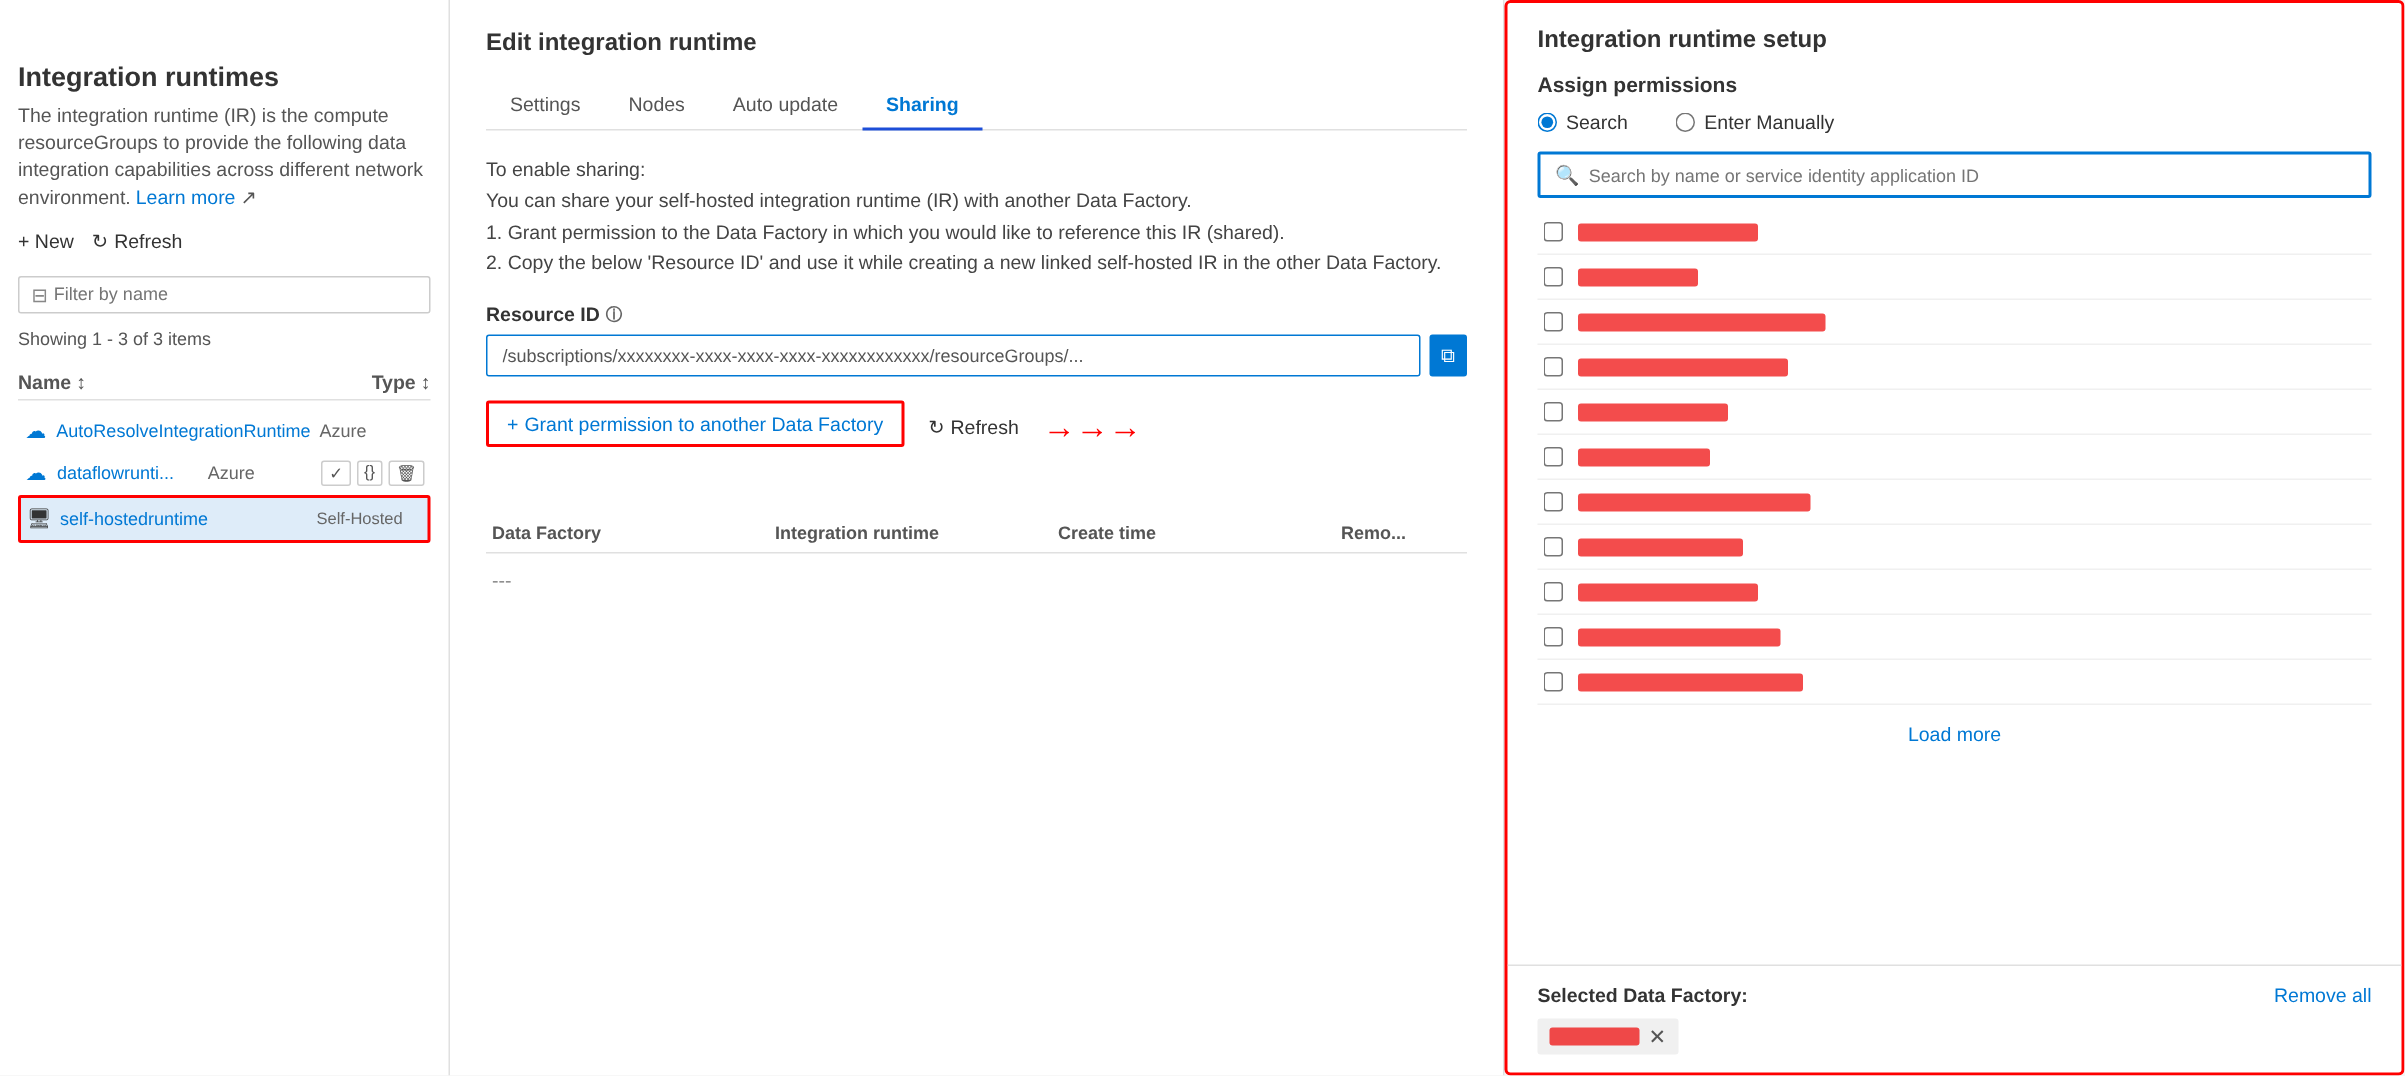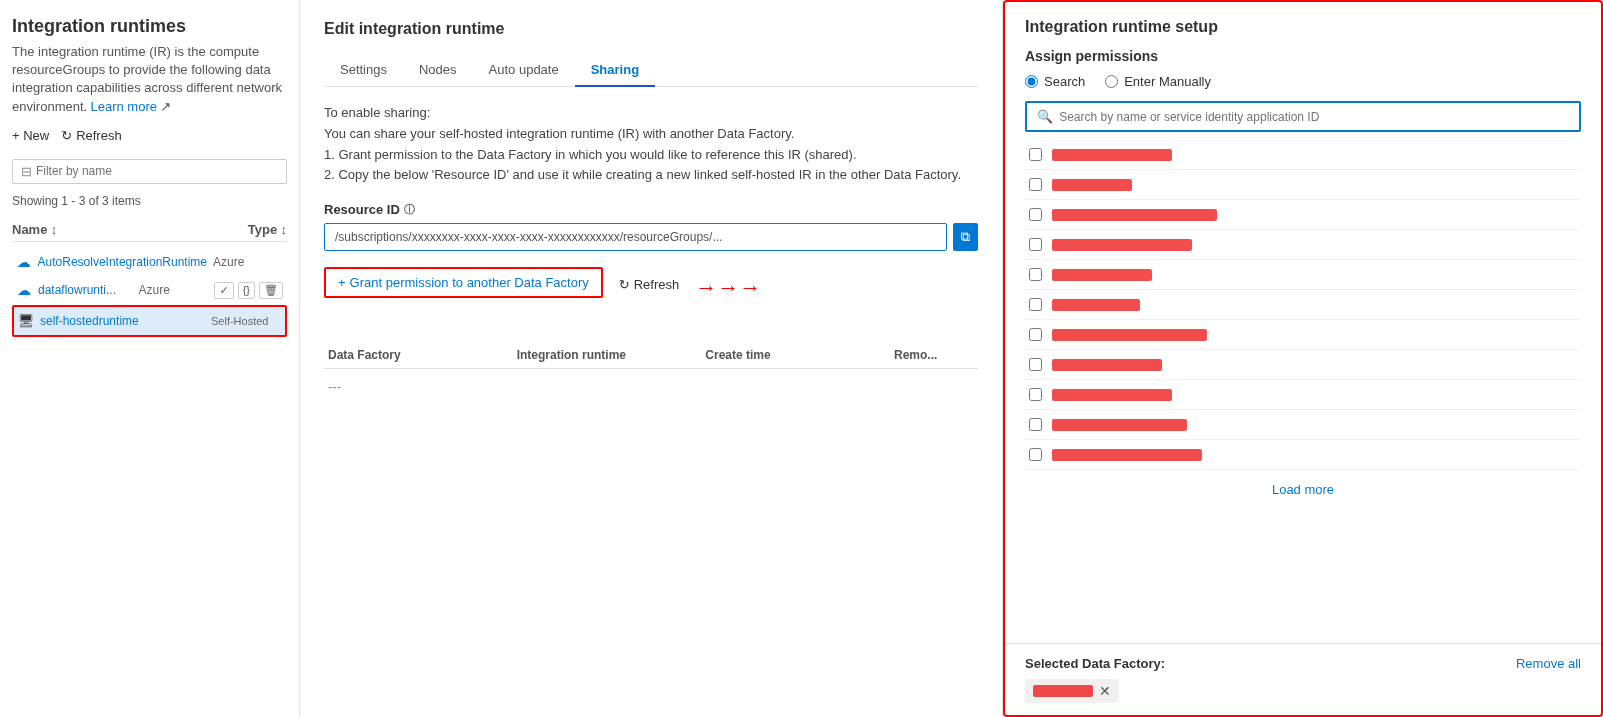--- a/index.html
+++ b/index.html
@@ -2,21 +2,21 @@
 <html><head>
   <meta charset="utf-8">
   <style>
     * { box-sizing: border-box; margin: 0; padding: 0; font-family: 'Segoe UI', Arial, sans-serif; font-size: 13px; }
     body { background: #f5f5f5; color: #333; }
 
     .main-layout { display: flex; height: 717px; overflow: hidden; }
 
     
     .left-panel { width: 300px; padding: 16px 12px; background: #fff; border-right: 1px solid #e0e0e0; flex-shrink: 0; }
-    .page-title { font-size: 18px; font-weight: 600; color: #333; margin-bottom: 6px; }
+    .page-title { font-size: 18px; font-weight: 600; color: #333; margin-bottom: 6px; margin-top: 25px; }
     .page-desc { font-size: 12px; color: #555; line-height: 1.4; margin-bottom: 12px; }
     .learn-more { color: #0078d4; text-decoration: none; }
     .toolbar { display: flex; align-items: center; gap: 12px; margin-bottom: 16px; }
     .toolbar-btn { display: flex; align-items: center; gap: 4px; background: none; border: none; color: #333; cursor: pointer; font-size: 13px; }
     .filter-box { display: flex; align-items: center; border: 1px solid #ccc; border-radius: 2px; padding: 4px 8px; width: 100%; margin-bottom: 10px; background: #fff; }
     .filter-box input { border: none; outline: none; font-size: 12px; width: 100%; color: #888; }
     .count-text { font-size: 12px; color: #555; margin-bottom: 10px; }
     .list-header { display: flex; justify-content: space-between; padding: 4px 0; border-bottom: 1px solid #e0e0e0; margin-bottom: 6px; }
     .list-header-label { font-size: 12px; font-weight: 600; color: #555; }
     .list-item { display: flex; align-items: center; padding: 6px 4px; cursor: pointer; border-radius: 2px; gap: 6px; }
@@ -43,21 +43,21 @@
     .action-row { display: flex; align-items: center; gap: 8px; margin-bottom: 8px; }
     .table-header { display: grid; grid-template-columns: 1fr 1fr 1fr 80px; padding: 6px 4px; border-bottom: 1px solid #e0e0e0; }
     .table-header-cell { font-size: 12px; font-weight: 600; color: #555; margin-top: 32px; }
     .table-body { padding: 10px 4px; color: #888; font-size: 13px; }
 
     
     .right-panel { width: 600px; background: #fff; border: 2px solid red; border-radius: 4px; overflow-y: auto; display: flex; flex-direction: column; }
     .right-panel-header { padding: 16px 20px 0; flex-shrink: 0; }
     .right-panel-title { font-size: 16px; font-weight: 600; margin-bottom: 12px; }
     .assign-label { font-size: 14px; font-weight: 600; margin-bottom: 10px; }
-    .radio-row { display: flex; align-items: center; gap: 20px; margin-bottom: 12px; }
+    .radio-row { display: flex; align-items: center; gap: 32px; margin-bottom: 12px; }
     .radio-option { display: flex; align-items: center; gap: 6px; cursor: pointer; }
     .radio-option input[type=radio] { accent-color: #0078d4; }
     .search-box { display: flex; align-items: center; border: 2px solid #0078d4; border-radius: 2px; padding: 6px 10px; margin: 0 20px 0px; background: #fff; }
     .search-box input { border: none; outline: none; font-size: 12px; width: 100%; color: #333; }
     .search-icon-span { color: #888; margin-right: 6px; }
 
     .factory-list { flex: 1; overflow-y: auto; padding: 0 20px; margin-top: 8px; }
     .factory-item { display: flex; align-items: center; padding: 8px 4px; border-bottom: 1px solid #f0f0f0; gap: 10px; }
     .factory-item input[type=checkbox] { accent-color: #0078d4; }
     .factory-name-blurred { display: inline-block; height: 12px; border-radius: 2px; background: #e00; opacity: 0.7; }

